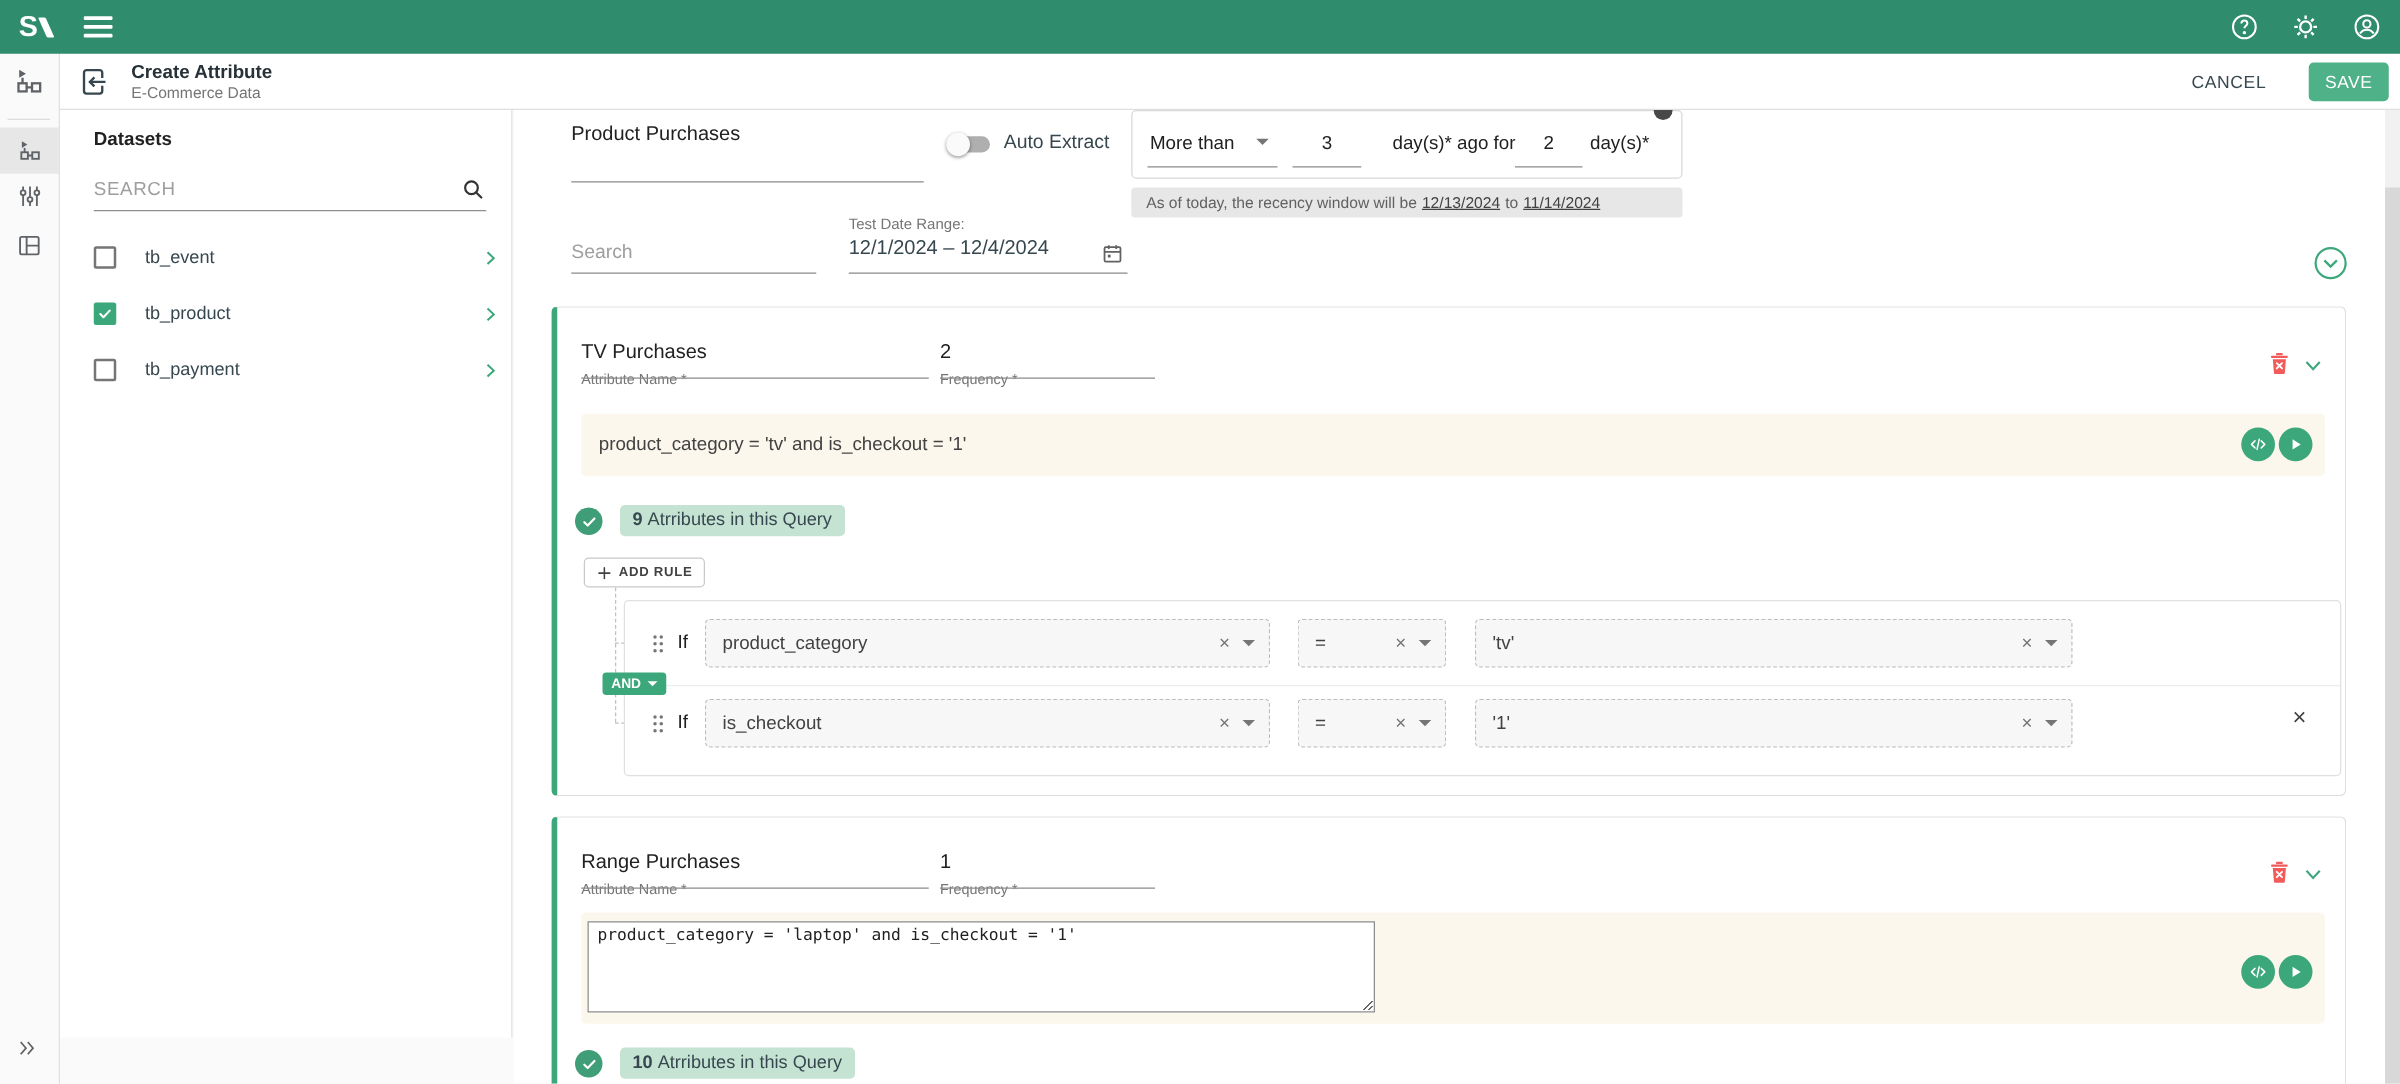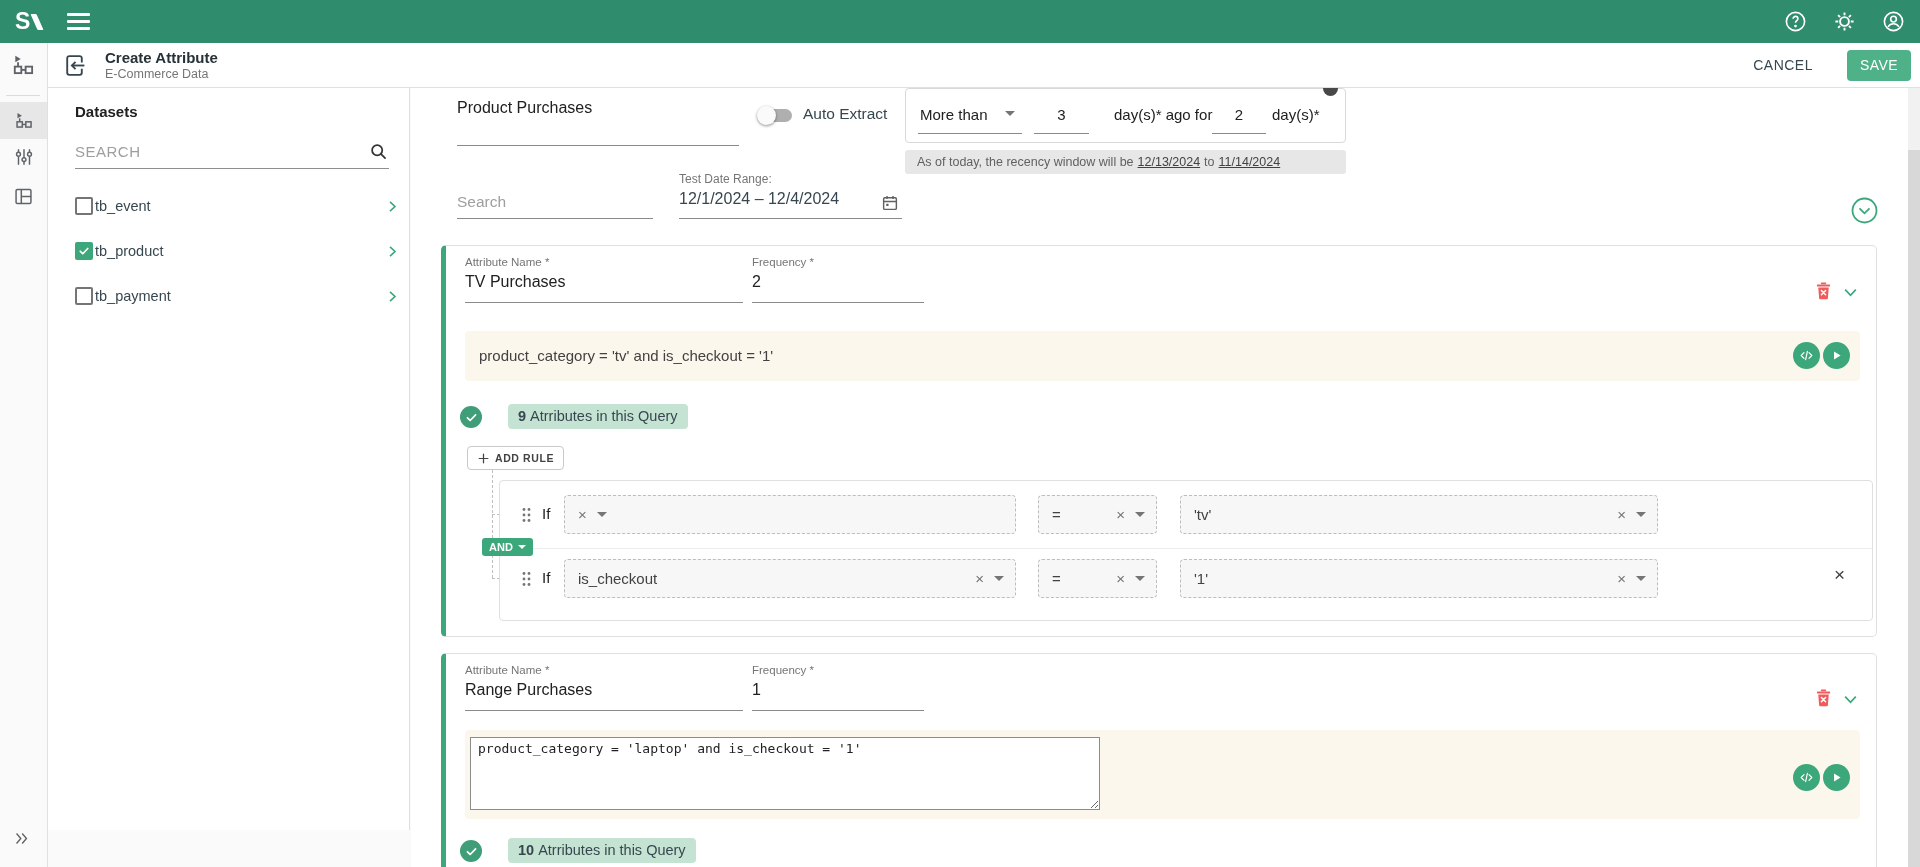--- a/index.html
+++ b/index.html
@@ -36,28 +36,28 @@
   .datasets { position:absolute; left:48px; top:88px; width:362px; height:742px; background:#fff; border-right:1px solid #e0e0e0; z-index:15; }
   .ds-title { position:absolute; left:27px; top:15px; font-size:15px; font-weight:700; color:#212121; }
   .ds-search { position:absolute; left:27px; top:46px; width:314px; height:35px; border-bottom:1px solid #8f8f8f; display:flex; align-items:center; }
   .ds-search input { flex:1; border:none; outline:none; font-family:inherit; font-size:15px; letter-spacing:.5px; color:#424242; background:transparent; }
   .ds-search input::placeholder { color:#9e9e9e; }
   .ds-row { position:absolute; left:27px; width:325px; height:36px; display:flex; align-items:center; cursor:pointer; }
   .cbx { width:18px; height:18px; border:2px solid #757575; border-radius:2px; background:#fff; display:flex; align-items:center; justify-content:center; flex:none; }
   .cbx svg { display:none; }
   .cbx.checked { border-color:#3ba77b; background:#3ba77b; }
   .cbx.checked svg { display:block; }
-  .ds-label { margin-left:2px; font-size:14.5px; color:#37474f; }
+  .ds-label { margin-left:23px; font-size:14.5px; color:#37474f; }
   .ds-chev { margin-left:auto; width:15px; height:15px; color:#3ba77b; }
 
   
   .main { position:absolute; left:411px; top:88px; width:1497px; height:779px; background:#fff; overflow:hidden; z-index:5; }
   .underline { position:absolute; border-bottom:1px solid #8a8a8a; }
   .field-text { position:absolute; font-size:16px; color:#212121; }
-  .small-label { position:absolute; font-size:11.5px; color:#757575; }
+  .small-label { position:absolute; font-size:11.5px; color:#757575;margin-top:42px; }
 
   
   .toggle { position:absolute; left:348px; top:21px; width:33px; height:13px; background:#afafaf; border-radius:7px; cursor:pointer; }
   .toggle-knob { position:absolute; left:-2px; top:-3px; width:19px; height:19px; background:#fafafa; border-radius:50%; box-shadow:0 1px 3px rgba(0,0,0,.45); }
 
   
   .recency-box { position:absolute; left:494px; top:0; width:441px; height:55px; border:1px solid #d9d9d9; border-radius:4px; background:#fff; }
   .rc-text { position:absolute; top:17px; font-size:15px; color:#212121; }
   .rc-ul { position:absolute; top:44px; border-bottom:1px solid #8a8a8a; }
   .info-dot { position:absolute; left:912px; top:-7px; width:15px; height:15px; background:#484848; border-radius:50%; }
@@ -74,21 +74,21 @@
   .scroll-chev { position:absolute; left:1440px; top:109px; width:27px; height:27px; color:#3ba77b; cursor:pointer; }
 
   
   .card { position:absolute; left:30px; width:1436px; background:#fff; border:1px solid #dfdfdf; border-left:5px solid #3ba77b; border-radius:5px; }
   .trash-icon { position:absolute; left:1367px; width:21px; height:21px; color:#f15b5b; cursor:pointer; }
   .card-chev { position:absolute; left:1396px; width:17px; height:17px; color:#3ba77b; cursor:pointer; }
   .query-box { position:absolute; left:19px; width:1395px; background:#fcf7ec; border-radius:4px; }
   .query-text { position:absolute; left:14px; top:0; font-size:15px; color:#424242; line-height:50px; }
   .circle-btn { position:absolute; width:27px; height:27px; border-radius:50%; background:#3ba77b; display:flex; align-items:center; justify-content:center; color:#fff; cursor:pointer; border:none; }
   .check-circle { position:absolute; left:14px; width:22px; height:22px; border-radius:50%; background:#3f9d77; display:flex; align-items:center; justify-content:center; color:#fff; }
-  .badge { position:absolute; left:62px; height:25px; background:#c5e3d2; border-radius:4px; font-size:14.5px; color:#37474f; line-height:25px; padding:0 10px; white-space:nowrap; }
+  .badge { position:absolute; left:50px; height:25px; background:#c5e3d2; border-radius:4px; font-size:14.5px; color:#37474f; line-height:25px; padding:0 10px; white-space:nowrap; }
   .badge b { font-weight:700; margin-right:4px; }
   .addrule-btn { position:absolute; left:21px; top:200px; height:24px; border:1px solid #c9c9c9; border-radius:4px; background:#fff; display:flex; align-items:center; gap:5px; padding:0 9px; font-size:10.5px; font-weight:700; letter-spacing:.6px; color:#424242; cursor:pointer; font-family:inherit; }
 
   .dash-v { position:absolute; left:46px; top:224px; height:108px; border-left:1px dashed #c0c0c0; }
   .dash-h { position:absolute; left:46px; width:8px; border-top:1px dashed #c0c0c0; }
 
   .rules-card { position:absolute; left:53px; top:234px; width:1374px; height:141px; border:1px solid #e0e0e0; border-radius:4px; background:#fff; }
   .rule-sep { position:absolute; left:0; right:0; top:67px; border-top:1px solid #ececec; }
   .drag-handle { position:absolute; left:21px; color:#757575; cursor:grab; }
   .if-label { position:absolute; left:42px; font-size:15px; color:#212121; }
@@ -370,20 +370,21 @@
             <circle cx="3" cy="2.5" r="1.4"></circle>
             <circle cx="8" cy="2.5" r="1.4"></circle>
             <circle cx="3" cy="8" r="1.4"></circle>
             <circle cx="8" cy="8" r="1.4"></circle>
             <circle cx="3" cy="13.5" r="1.4"></circle>
             <circle cx="8" cy="13.5" r="1.4"></circle>
           </svg>
       </span>
       <span class="if-label" style="top:24px;">If</span>
       <div class="rbox" style="left:64px; top:14px; width:452px;">
+        <span class="rbox-text">product_category</span>
         <span class="rbox-x">×</span>
         <span class="caret"></span>
       </div>
       <div class="rbox" style="left:538px; top:14px; width:119px;">
         <span class="rbox-text">=</span>
         <span class="rbox-x">×</span>
         <span class="caret"></span>
       </div>
       <div class="rbox" style="left:680px; top:14px; width:478px;">
         <span class="rbox-text">'tv'</span>

